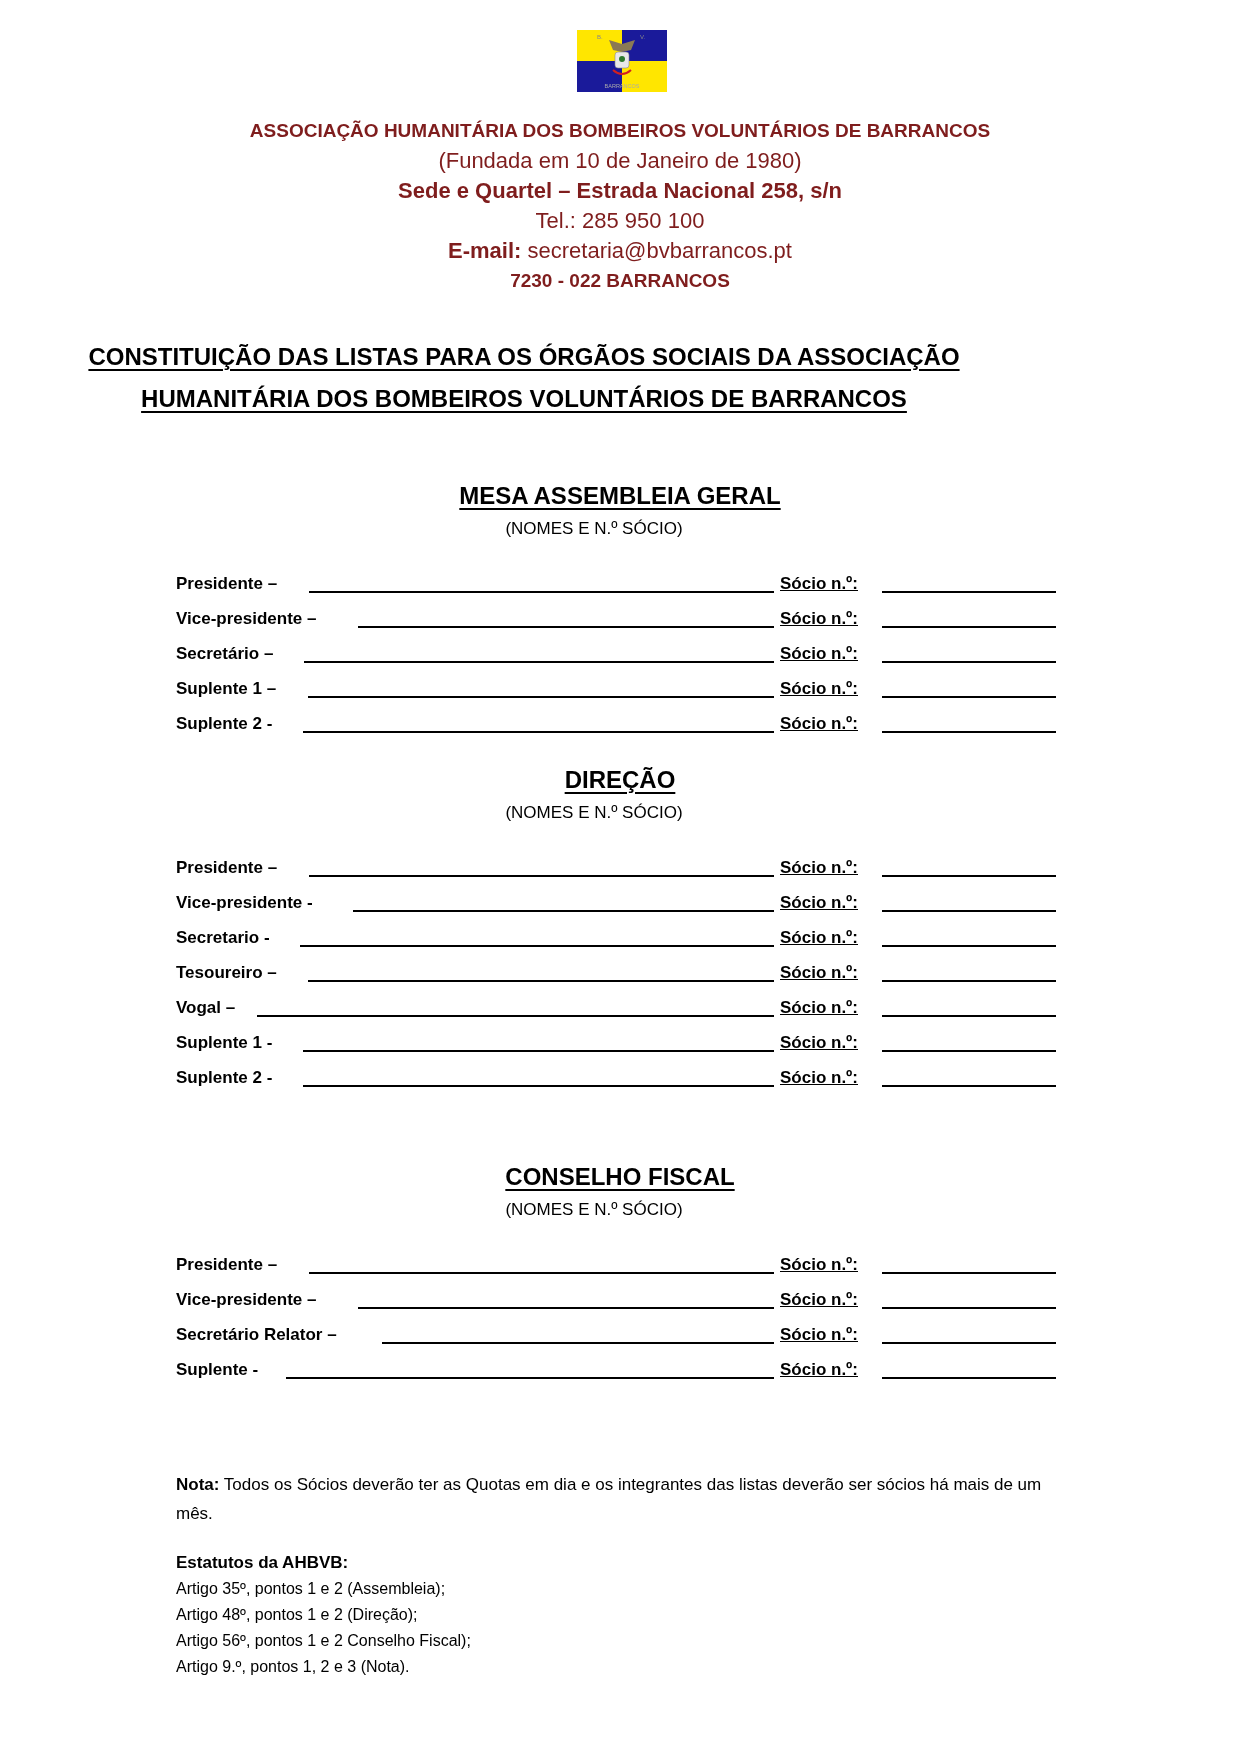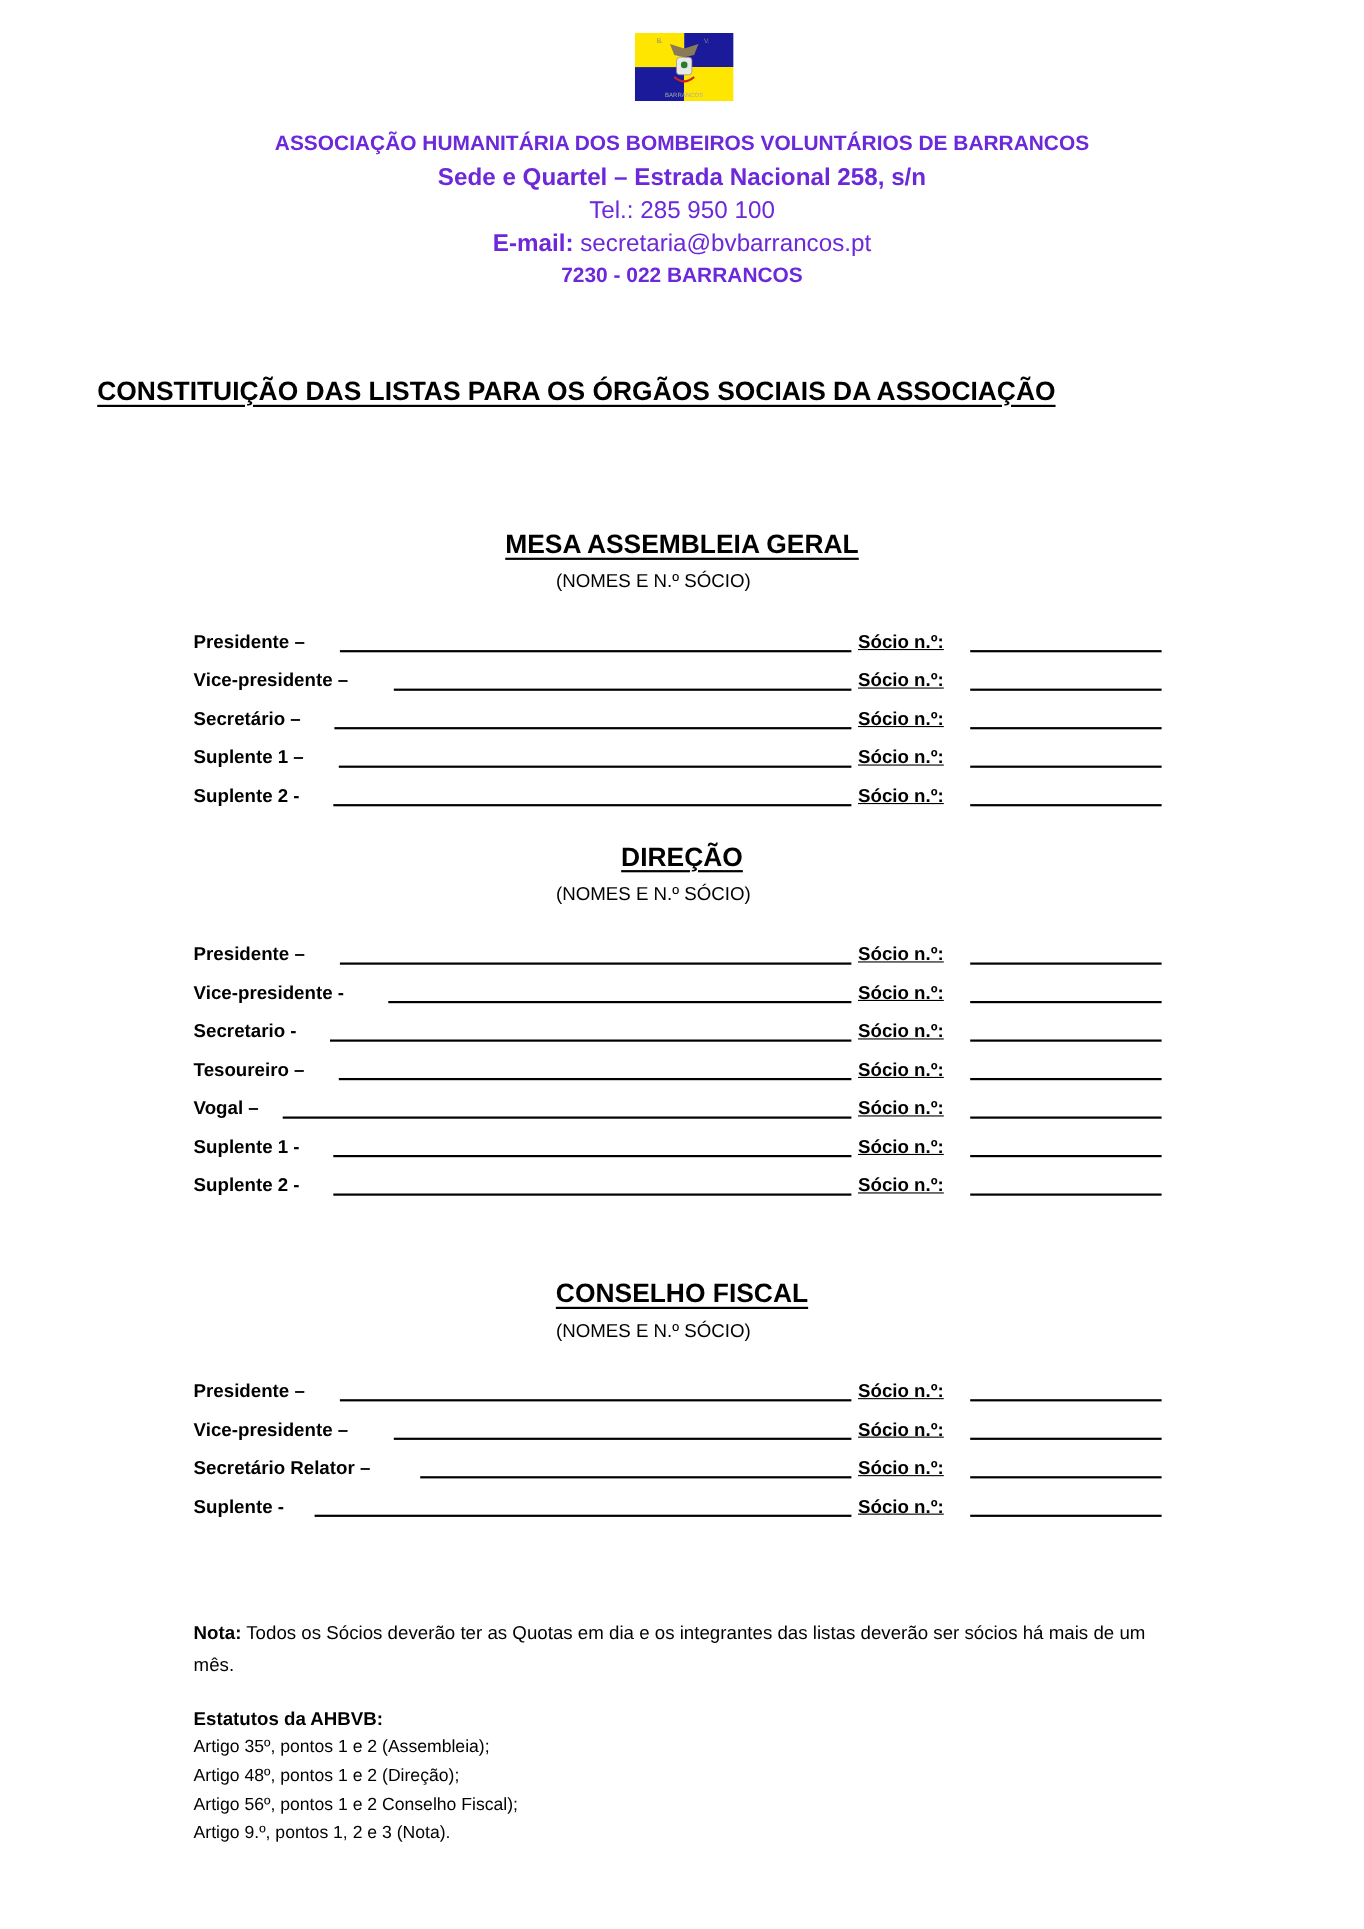--- a/index.html
+++ b/index.html
@@ -3,21 +3,21 @@
   <meta charset="utf-8">
   <style>
     html, body { margin: 0; padding: 0; background: #ffffff; }
     body { width: 1240px; height: 1754px; position: relative; overflow: hidden;
            font-family: "Liberation Sans", sans-serif; color: #000; }
     .page { position: absolute; left: 0; top: 0; width: 1240px; height: 1754px; }
 
     .flag { position: absolute; left: 577px; top: 30px; width: 90px; height: 62px; overflow: hidden; }
     .flag svg { width: 100%; height: 100%; display: block; }
 
-    .header { position: absolute; left: 0; top: 116px; width: 1240px; text-align: center; color: #6d28d9; }
+    .header { position: absolute; left: 0; top: 116px; width: 1240px; text-align: center; color: #7f1d1d; }
     .header .line { height: 30px; line-height: 30px; white-space: nowrap; }
     .header .l1 { font-weight: bold; font-size: 19px; }
     .header .l2 { font-size: 22px; }
     .header .l3 { font-weight: bold; font-size: 22px; }
     .header .l4 { font-size: 22px; }
     .header .l5 { font-size: 22px; }
     .header .l5 b { font-weight: bold; }
     .header .l6 { font-weight: bold; font-size: 19px; }
 
     .main-title { position: absolute; left: 0; top: 336px; width: 1048px; text-align: center;
@@ -59,28 +59,30 @@
         <path d="M36 40 Q45 48 54 40" stroke="#d02020" stroke-width="2" fill="none"></path>
       </g>
       <text x="20" y="9" font-size="6" fill="#888" font-family="Liberation Sans, sans-serif">B.</text>
       <text x="63" y="9" font-size="6" fill="#888" font-family="Liberation Sans, sans-serif">V.</text>
       <text x="45" y="58" font-size="5.5" fill="#aaa" text-anchor="middle" font-family="Liberation Sans, sans-serif">BARRANCOS</text>
     </svg>
   </div>
 
   <div class="header">
     <div class="line l1">ASSOCIAÇÃO HUMANITÁRIA DOS BOMBEIROS VOLUNTÁRIOS DE BARRANCOS</div>
+    <div class="line l2">(Fundada em 10 de Janeiro de 1980)</div>
     <div class="line l3">Sede e Quartel – Estrada Nacional 258, s/n</div>
     <div class="line l4">Tel.: 285 950 100</div>
     <div class="line l5"><b>E-mail:</b> <span>secretaria@bvbarrancos.pt</span></div>
     <div class="line l6">7230 - 022 BARRANCOS</div>
   </div>
 
   <div class="main-title">
     <div><span>CONSTITUIÇÃO DAS LISTAS PARA OS ÓRGÃOS SOCIAIS DA ASSOCIAÇÃO</span></div>
+    <div><span>HUMANITÁRIA DOS BOMBEIROS VOLUNTÁRIOS DE BARRANCOS</span></div>
   </div>
 
   <div class="section-title" style="top:482px;">
     <span>MESA ASSEMBLEIA GERAL</span>
   </div>
   <div class="section-sub" style="top:519px;">(NOMES E N.º SÓCIO)</div>
   <div class="rows" id="rows-0" style="top:566px;">
       <div class="row">
         <span class="lbl">Presidente –</span>
         <div class="name-line" style="left: 132.906px; width: 465.094px;"></div>

